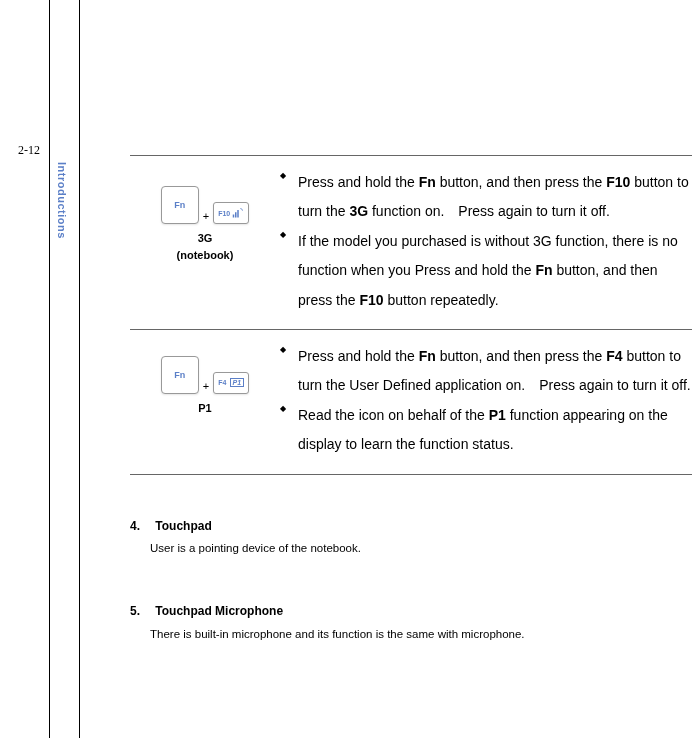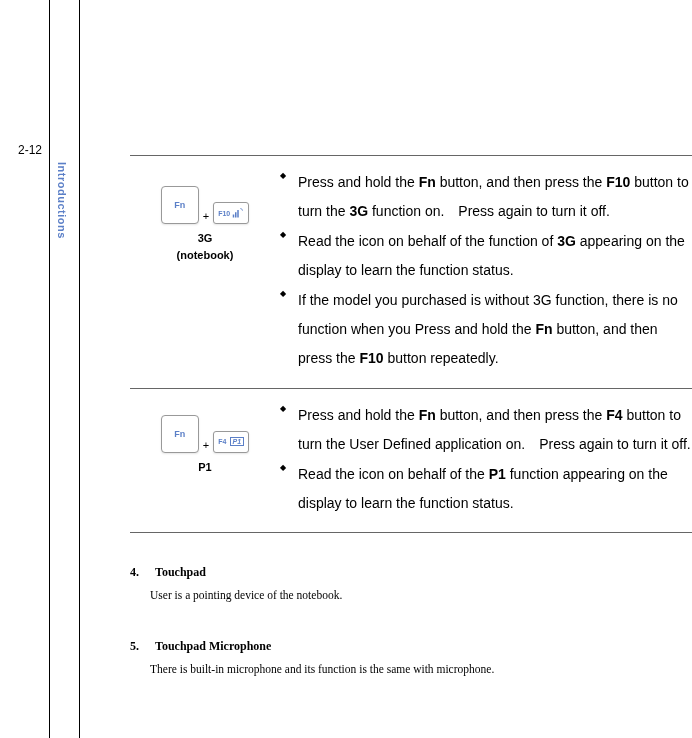--- a/index.html
+++ b/index.html
@@ -30,21 +30,21 @@
       top: 0;
       width: 1px;
       height: 738px;
       background: #000;
     }
     .page-number {
       position: absolute;
       left: 18px;
       top: 143px;
       font-size: 12px;
-      font-family: Liberation Sans, sans-serif;
+      font-family: Liberation Serif, serif;
     }
     .side-label {
       position: absolute;
       left: 56px;
       top: 162px;
       writing-mode: vertical-rl;
       text-orientation: mixed;
       color: #5b7fc7;
       font-size: 11px;
       font-family: Arial, sans-serif;
@@ -139,23 +139,22 @@
     }
     ul li::before {
       content: "◆";
       position: absolute;
       left: 0;
       top: 0;
       font-size: 8px;
       color: #000;
     }
     .section-block {
-      margin-top: 28px;
+      margin-top: 40px;
       padding-left: 0;
-      font-family: Liberation Serif, serif;
     }
     .section-heading {
       font-size: 12px;
       line-height: 1.9;
     }
     .section-heading .num {
       display: inline-block;
       width: 22px;
       font-weight: bold;
     }
@@ -198,21 +197,20 @@
         </div>
       </div>
       <div class="key-caption">
         <span>3G</span><br>
         <span>(notebook)</span>
       </div>
     </div>
     <div class="desc-col">
       <ul id="list-0">
           <li>Press and hold the <b>Fn</b> button, and then press the <b>F10</b> button to turn the <b>3G</b> function on. Press again to turn it off.</li>
-          <li>Read the icon on behalf of the function of <b>3G</b> appearing on the display to learn the function status.</li>
           <li>If the model you purchased is without 3G function, there is no function when you Press and hold the <b>Fn</b> button, and then press the <b>F10</b> button repeatedly.</li>
         </ul>
     </div>
   </div>
 
   <hr class="hr-line">
 
   <div class="row">
     <div class="key-col" style="padding-top:14px;">
       <div class="key-imgs">

